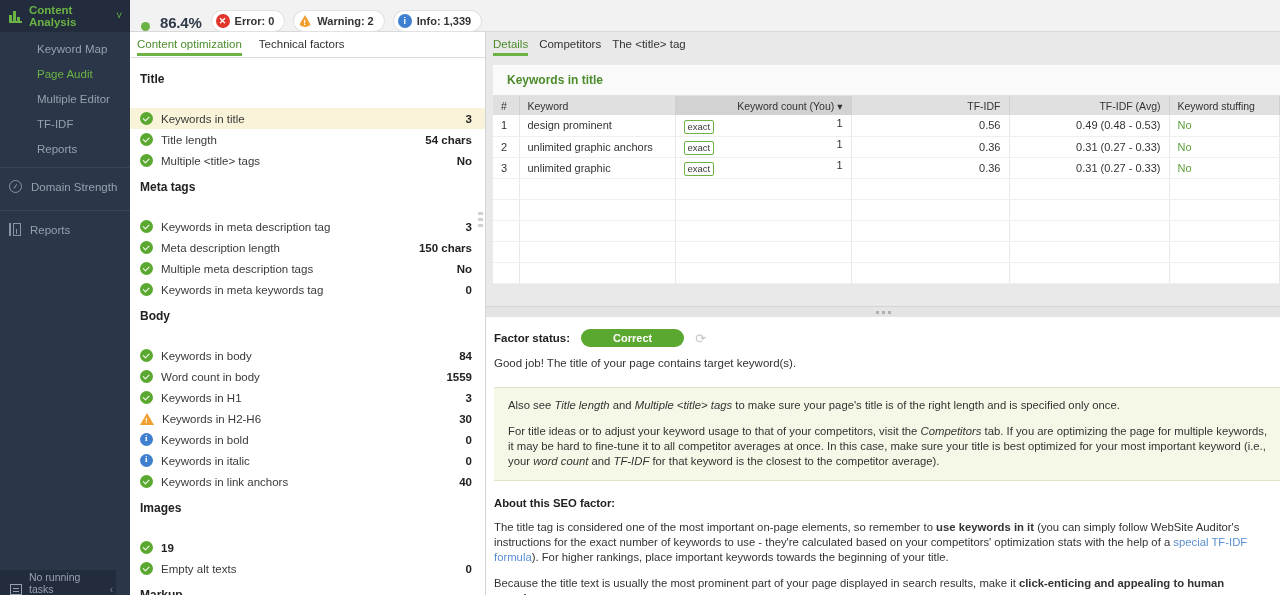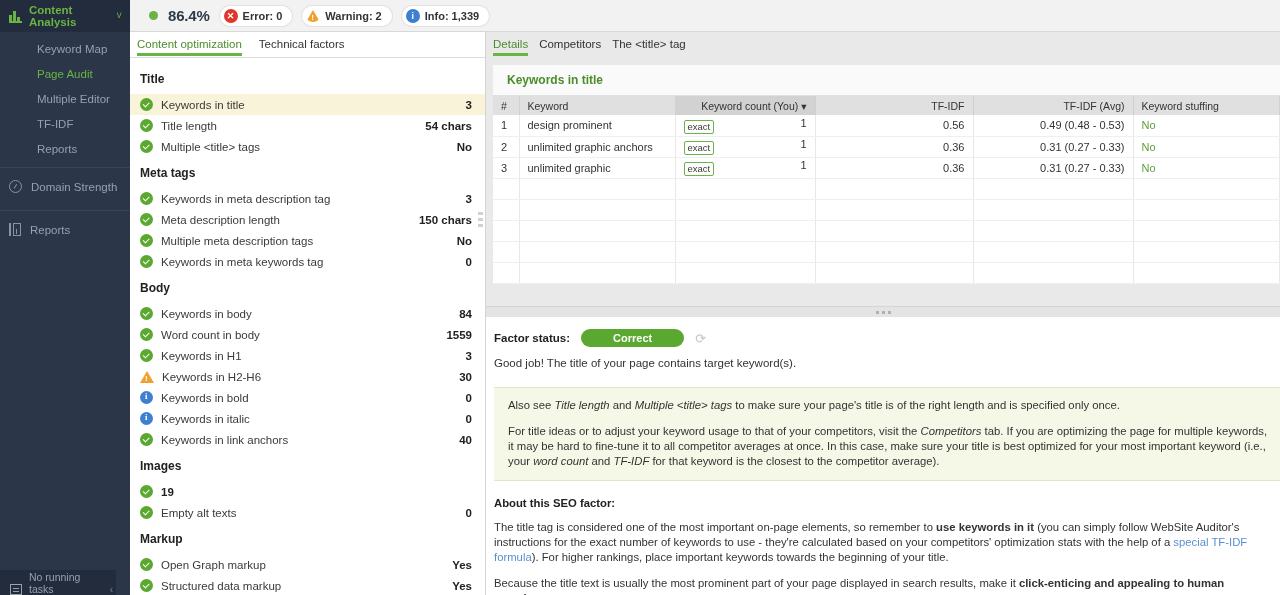--- a/index.html
+++ b/index.html
@@ -72,21 +72,21 @@
   .ic-task { width: 12px; height: 11px; border: 1.3px solid #98a0ae; position: relative; flex: 0 0 12px; }
   .ic-task::after { content:''; position:absolute; left:2px; top:3px; width:6px; height:1.2px; background:#98a0ae;
                     box-shadow: 0 3px 0 #98a0ae; }
   .sb-foot-txt { color: #98a0ae; font-size: 10.5px; }
   .sb-collapse { margin-left: auto; margin-right: 3px; color: #7d8596; font-size: 10px; }
 
   
   .right-area { flex: 1; display: flex; flex-direction: column; height: 595px; min-width: 0; }
   .topbar {
     height: 32px; background: #f2f2f2; border-bottom: 1px solid #d8d8d8;
-    display: flex; align-items: center; gap: 10px; padding-left: 19px;
+    display: flex; align-items: flex-end; gap: 10px; padding-left: 11px;
   }
   .dot-green { width: 9px; height: 9px; border-radius: 50%; background: #6ab344; flex: 0 0 9px; }
   .score { font-size: 15px; font-weight: bold; color: #2f3a48; letter-spacing: -0.2px; }
   .pill {
     height: 20px; background: #fff; border-radius: 10px;
     display: flex; align-items: center; gap: 5px; padding: 0 10px 0 4px;
     font-size: 11px; color: #333; font-weight: bold;
     box-shadow: 0 0 0 1px #e2e2e2;
   }
   .pill .badge { width: 14px; height: 14px; border-radius: 50%; display:flex; align-items:center; justify-content:center;
@@ -112,21 +112,21 @@
     padding: 6px 0 0 7px; border-bottom: 1px solid #dcdcdc; background: #fff;
     flex: 0 0 26px;
   }
   .tab { font-size: 11.5px; color: #333; padding-bottom: 5px; position: relative; cursor: default; }
   .tab.active { color: #4c8c2b; }
   .tab.active::after {
     content:''; position:absolute; left:0; right:0; bottom:-1px; height:3px; background:#6ab344;
   }
   .flist { flex: 1; overflow: hidden; padding-top: 5px; }
   .fgroup-title {
-    font-size: 12px; font-weight: bold; color: #222; padding: 9px 0 8px 10px;
+    font-size: 12px; font-weight: bold; color: #222; padding: 9px 0 22px 10px;
   }
   .frow {
     height: 21px; display: flex; align-items: center; gap: 8px;
     padding: 0 13px 0 10px; font-size: 11.5px; color: #3a3a3a;
   }
   .frow.sel { background: #f9f3d9; }
   .frow .lbl { flex: 1; }
   .frow .val { font-weight: bold; color: #222; font-size: 11.5px; }
   .si { width: 13px; height: 13px; flex: 0 0 13px; position: relative; }
   .si.ok { border-radius: 50%; background: #5aa82f; }
@@ -170,21 +170,21 @@
   table.kt th.sorted { background: #d2d2d2; }
   table.kt td {
     height: 21px; font-size: 11px; color: #333; padding: 0 8px;
     border-right: 1px solid #e8e8e8; border-bottom: 1px solid #efefef;
     white-space: nowrap; overflow: hidden;
   }
   table.kt td.num { text-align: right; }
   table.kt td.green { color: #5d9e3a; }
   .c-idx { width: 26px; }
   .c-kw { width: 156px; }
-  .c-cnt { width: 140px; }
+  .c-cnt { width: 176px; }
   .c-tfidf { width: 158px; }
   .c-tfavg { width: 160px; }
   .exact {
     display: inline-block; border: 1px solid #6ab344; border-radius: 2px;
     font-size: 9.5px; color: #3a3a3a; padding: 0px 3px; line-height: 12px;
     float: left; margin-top: 3px;
   }
   .splitter {
     height: 11px; background: #e4e4e4; border-top: 1px solid #d4d4d4;
     display: flex; align-items: center; justify-content: center; gap: 3px;

